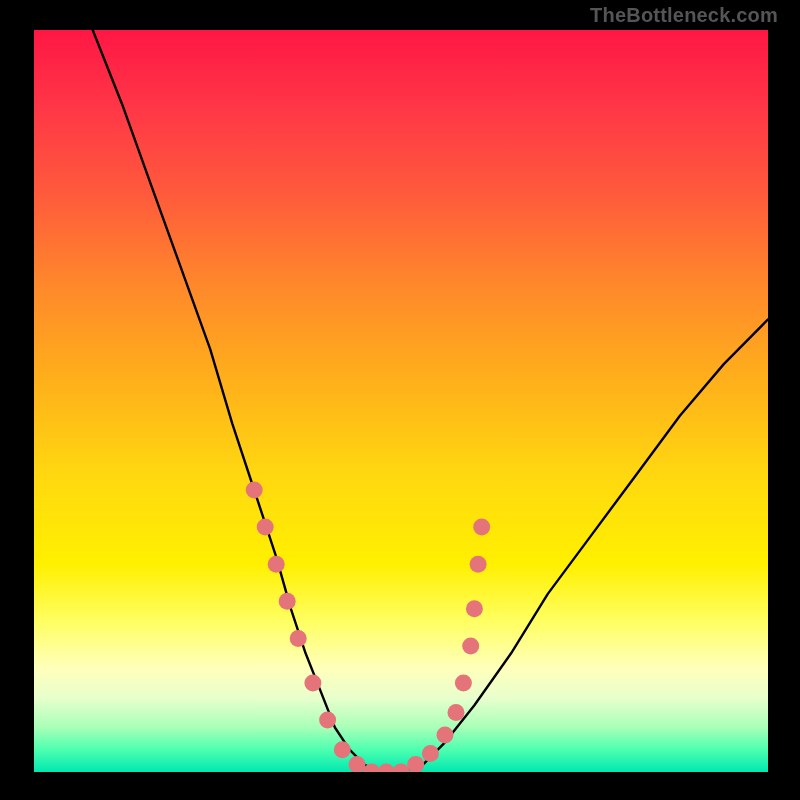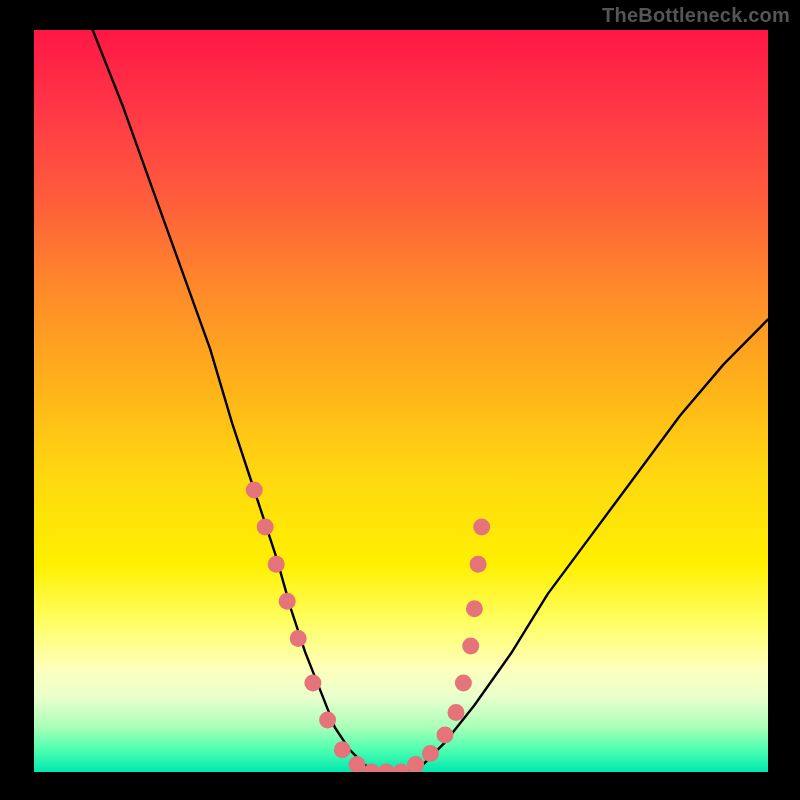--- a/index.html
+++ b/index.html
@@ -7,21 +7,21 @@
     width: 800px;
     height: 800px;
     background: #000;
     position: relative;
     overflow: hidden;
     font-family: Arial, Helvetica, sans-serif;
   }
   .watermark {
     position: absolute;
     top: 4px;
-    right: 10px;
+    right: 22px;
     color: #555;
     font-size: 20px;
     font-weight: 600;
     z-index: 10;
     letter-spacing: 0.2px;
     text-align: center;
   }
   .plot {
     position: absolute;
     background: linear-gradient(to bottom,

